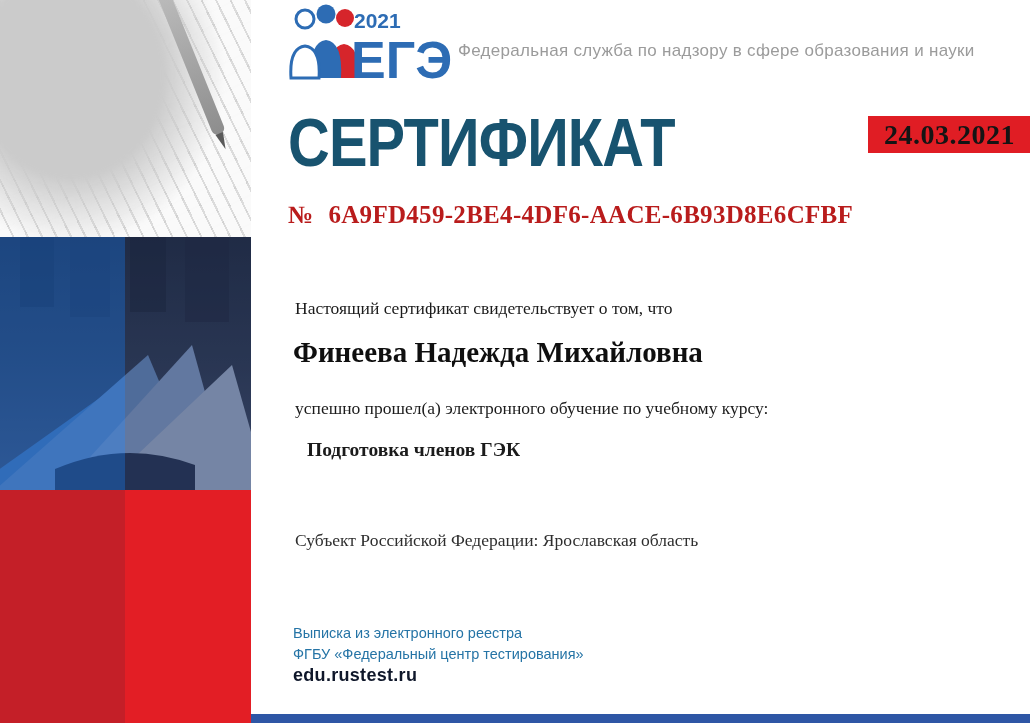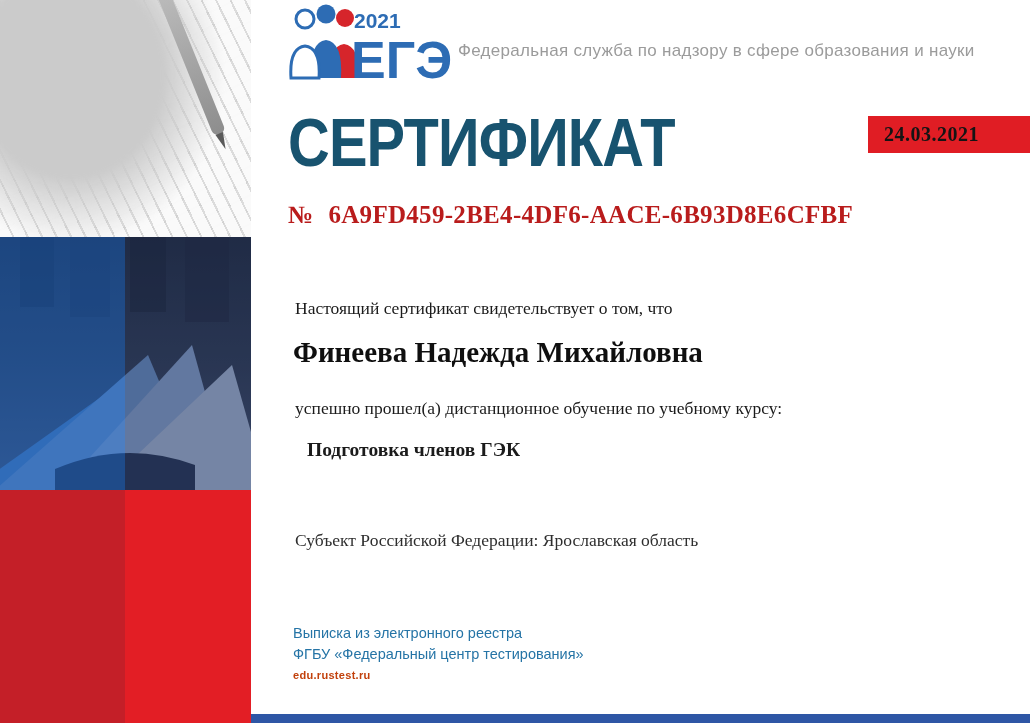--- a/index.html
+++ b/index.html
@@ -27,33 +27,33 @@
   .red-dark{width:125px;height:100%;background:#c41f28;}
   .red-bright{width:126px;height:100%;background:#e31e25;}
   
   .logo{position:absolute;left:288px;top:4px;width:172px;height:82px;}
   .agency{position:absolute;left:458px;top:41px;font-size:17px;letter-spacing:.3px;color:#9b9b9b;white-space:nowrap;}
   
   .title{position:absolute;left:288px;top:108px;font-size:68px;font-weight:800;color:#18536f;
     letter-spacing:-1px;transform:scaleX(.85);transform-origin:left top;white-space:nowrap;line-height:1.0;}
   .date-badge{position:absolute;left:868px;top:116px;width:162px;height:37px;background:#e01d24;
     display:flex;align-items:center;padding-left:16px;box-sizing:border-box;}
-  .date-badge span{font-family:"Liberation Serif",serif;font-weight:bold;font-size:20px;color:#141414;letter-spacing:.5px;text-align:center;}
+  .date-badge span{font-family:"Liberation Serif",serif;font-weight:bold;font-size:28px;color:#141414;letter-spacing:.5px;text-align:center;}
   
   .serif{font-family:"Liberation Serif",serif;color:#1b1b1b;}
   .cert-number{position:absolute;left:288px;top:201px;font-size:25px;font-weight:bold;color:#b91c1c;white-space:nowrap;letter-spacing:.3px;}
   .cert-number .no{margin-right:15px;}
   .statement{position:absolute;left:295px;top:298px;font-size:17.5px;}
   .recipient{position:absolute;left:293px;top:336px;font-size:29px;font-weight:bold;color:#0f0f0f;white-space:nowrap;}
   .completion{position:absolute;left:295px;top:398px;font-size:17.5px;}
   .course{position:absolute;left:295px;top:439px;font-size:19.5px;font-weight:bold;margin-left:12px;}
   .region{position:absolute;left:295px;top:530px;font-size:17.5px;color:#2e2e2e;}
   
   .footer{position:absolute;left:293px;top:623px;color:#2574a6;font-size:14.5px;line-height:21px;}
-  .footer .site{font-weight:bold;font-size:11px;color:#c2410c;letter-spacing:.3px;}
+  .footer .site{font-weight:bold;font-size:18px;color:#0f172a;letter-spacing:.3px;}
   .bottom-bar{position:absolute;left:251px;top:714px;width:779px;height:9px;background:#2e56a5;}
 </style>
 </head>
 <body>
 
 <div id="certificate">
 
   <div class="left-col">
     <div class="photo-exam">
       <div class="exam-grid"></div>
@@ -111,21 +111,21 @@
   <div class="date-badge">
     <span>24.03.2021</span>
   </div>
 
   <div class="cert-number serif">
     <span class="no">№</span><span>6A9FD459-2BE4-4DF6-AACE-6B93D8E6CFBF</span>
   </div>
 
   <div class="statement serif">Настоящий сертификат свидетельствует о том, что</div>
   <div class="recipient serif">Финеева Надежда Михайловна</div>
-  <div class="completion serif">успешно прошел(а) дистанционное обучение по учебному курсу:</div>
+  <div class="completion serif">успешно прошел(а) электронного обучение по учебному курсу:</div>
   <div class="course serif">Подготовка членов ГЭК</div>
   <div class="region serif">Субъект Российской Федерации: Ярославская область</div>
 
   <div class="footer">
     <div>Выписка из электронного реестра</div>
     <div>ФГБУ «Федеральный центр тестирования»</div>
     <div class="site">edu.rustest.ru</div>
   </div>
 
   <div class="bottom-bar"></div>

